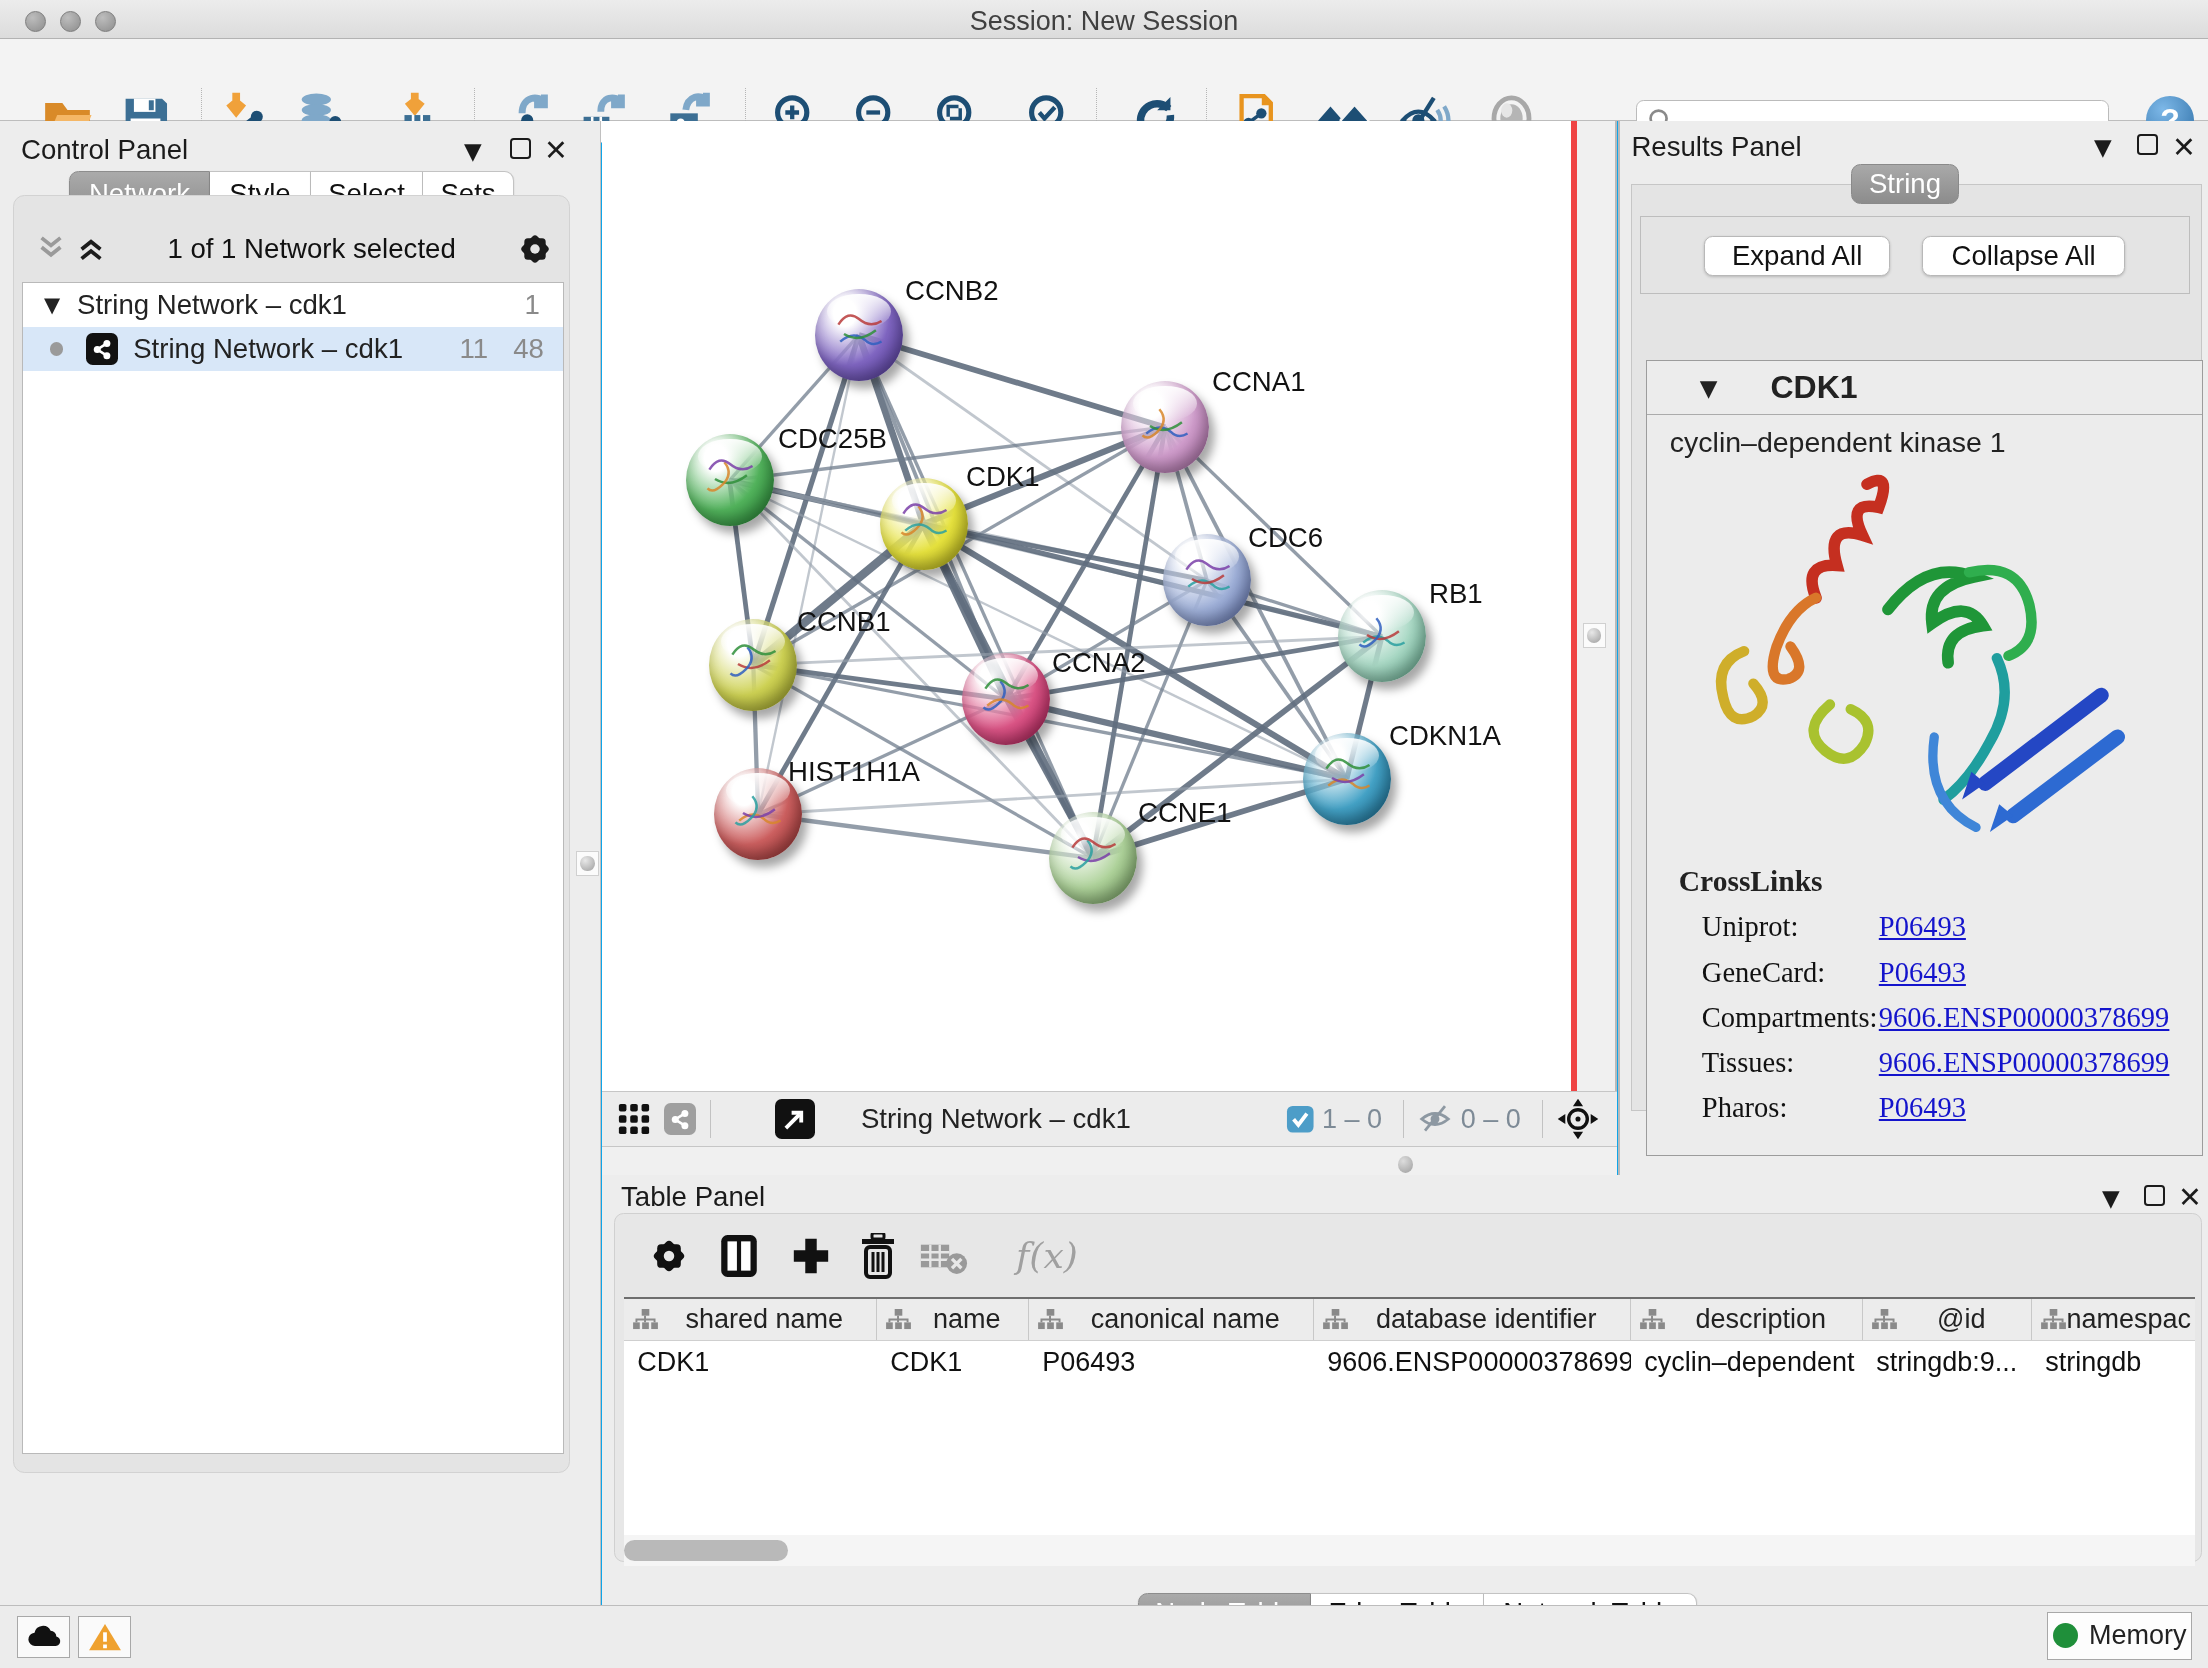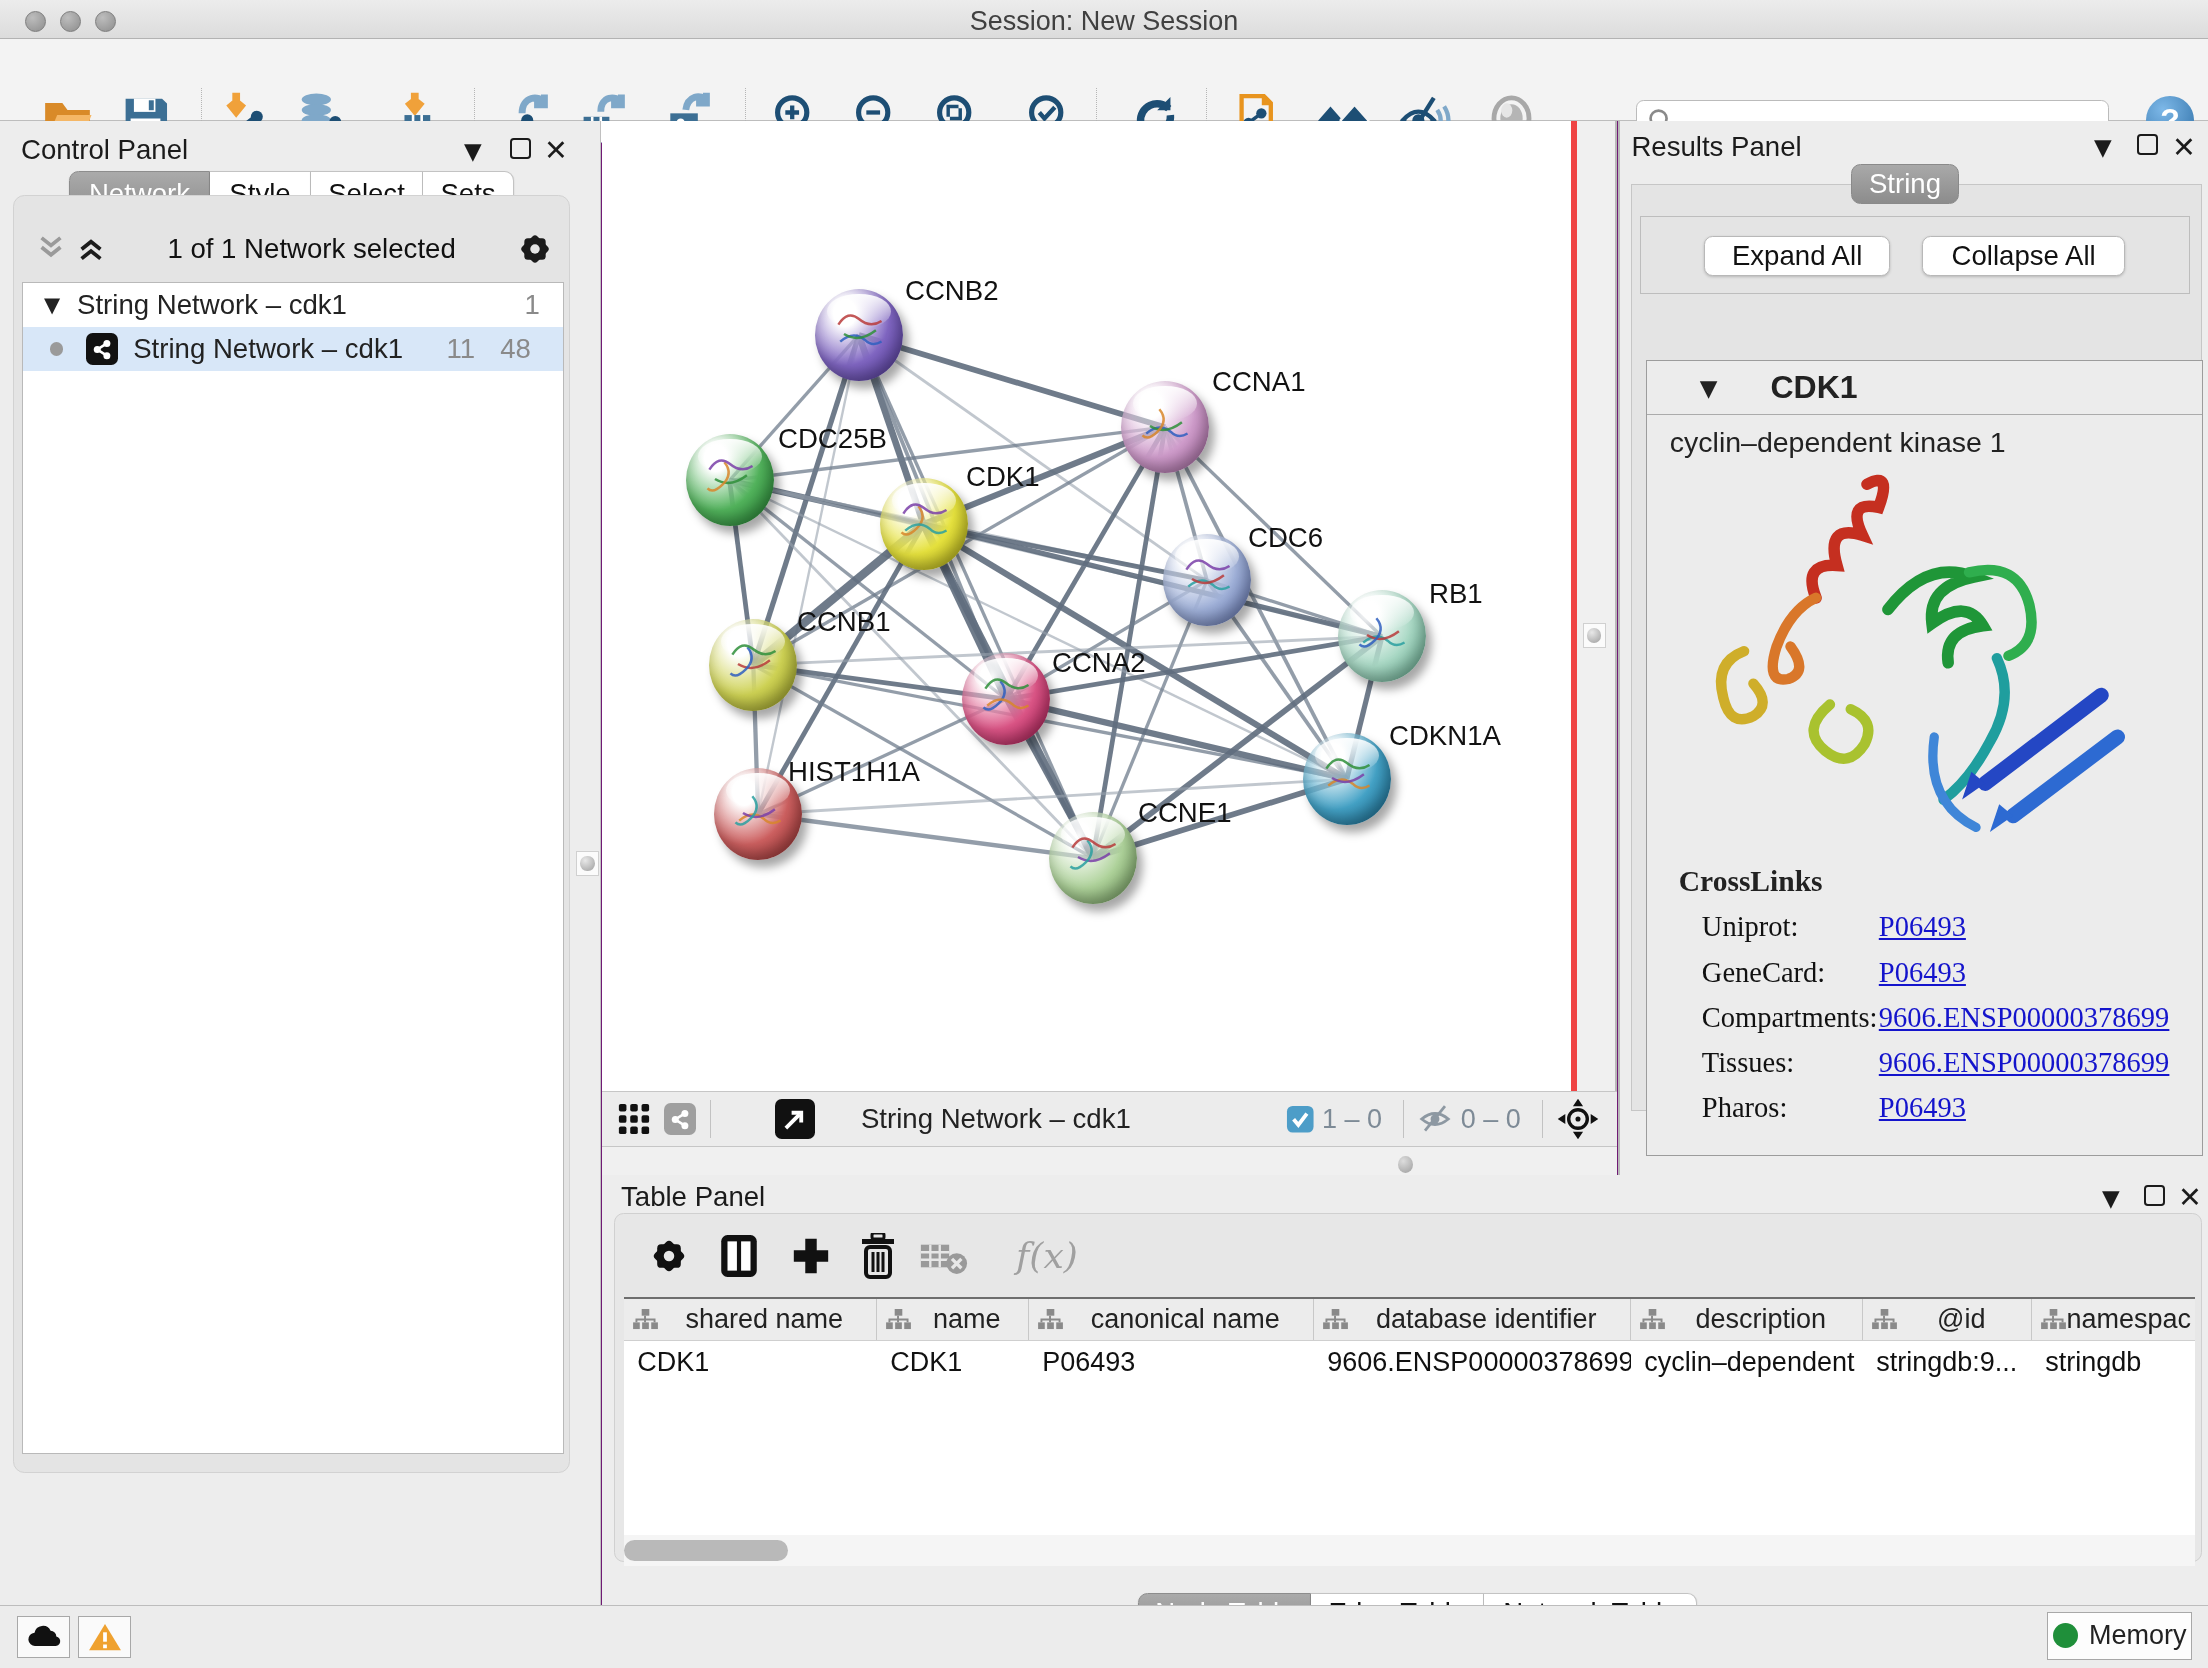--- a/index.html
+++ b/index.html
@@ -1,20 +1,20 @@
 <!DOCTYPE html>
 <html style="font-size:15px"><head>
 <meta charset="utf-8">
 <style>
   * { margin:0; padding:0; box-sizing:border-box; }
   html,body { width:2208px; height:1668px; overflow:hidden; }
   body { font-family:"Liberation Sans", sans-serif; background:#e9e9e9; color:#222;
          -webkit-font-smoothing:antialiased; }
   .abs { position:absolute; }
-  #root { position:relative; width:1791px; height:1668px; background:#701a75; }
+  #root { position:relative; width:1791px; height:1668px; background:#0ea5e9; }
 
   
   #titlebar { left:0; top:0; width:2208px; height:39px;
     background:linear-gradient(#ececec,#dcdcdc); border-bottom:1px solid #b3b3b3; }
   .tlight { position:absolute; top:10.5px; width:21px; height:21px; border-radius:50%;
     background:radial-gradient(circle at 35% 30%, #bdbdbd, #8d8d8d); border:1px solid #7d7d7d; }
   #win-title { position:absolute; top:5.7px; left:0; width:100%; text-align:center;
     font-size:27px; color:#404040; }
 
   
@@ -362,21 +362,21 @@
                 <g fill="#fff">
                   <circle cx="17" cy="5" r="4"></circle>
                   <circle cx="6" cy="12" r="4"></circle>
                   <circle cx="17" cy="19" r="4"></circle>
                   <path d="M17 5 L6 12 L17 19" stroke="#fff" stroke-width="3" fill="none"></path>
                 </g>
               </svg>
             </span>
         <span style="margin-left:15px">String Network – cdk1</span>
         <span class="tree-count" style="margin-left:auto">11</span>
-        <span class="tree-count" style="margin-left:25px; margin-right:32px">48</span>
+        <span class="tree-count" style="margin-left:25px; margin-right:19px">48</span>
       </div>
     </div>
   </div>
   <div class="split-h" style="left:576px; top:730px;">
         <span class="dot"></span>
       </div>
 </div>
 
 <div id="network-panel" class="abs">
   <div id="net-canvas">

